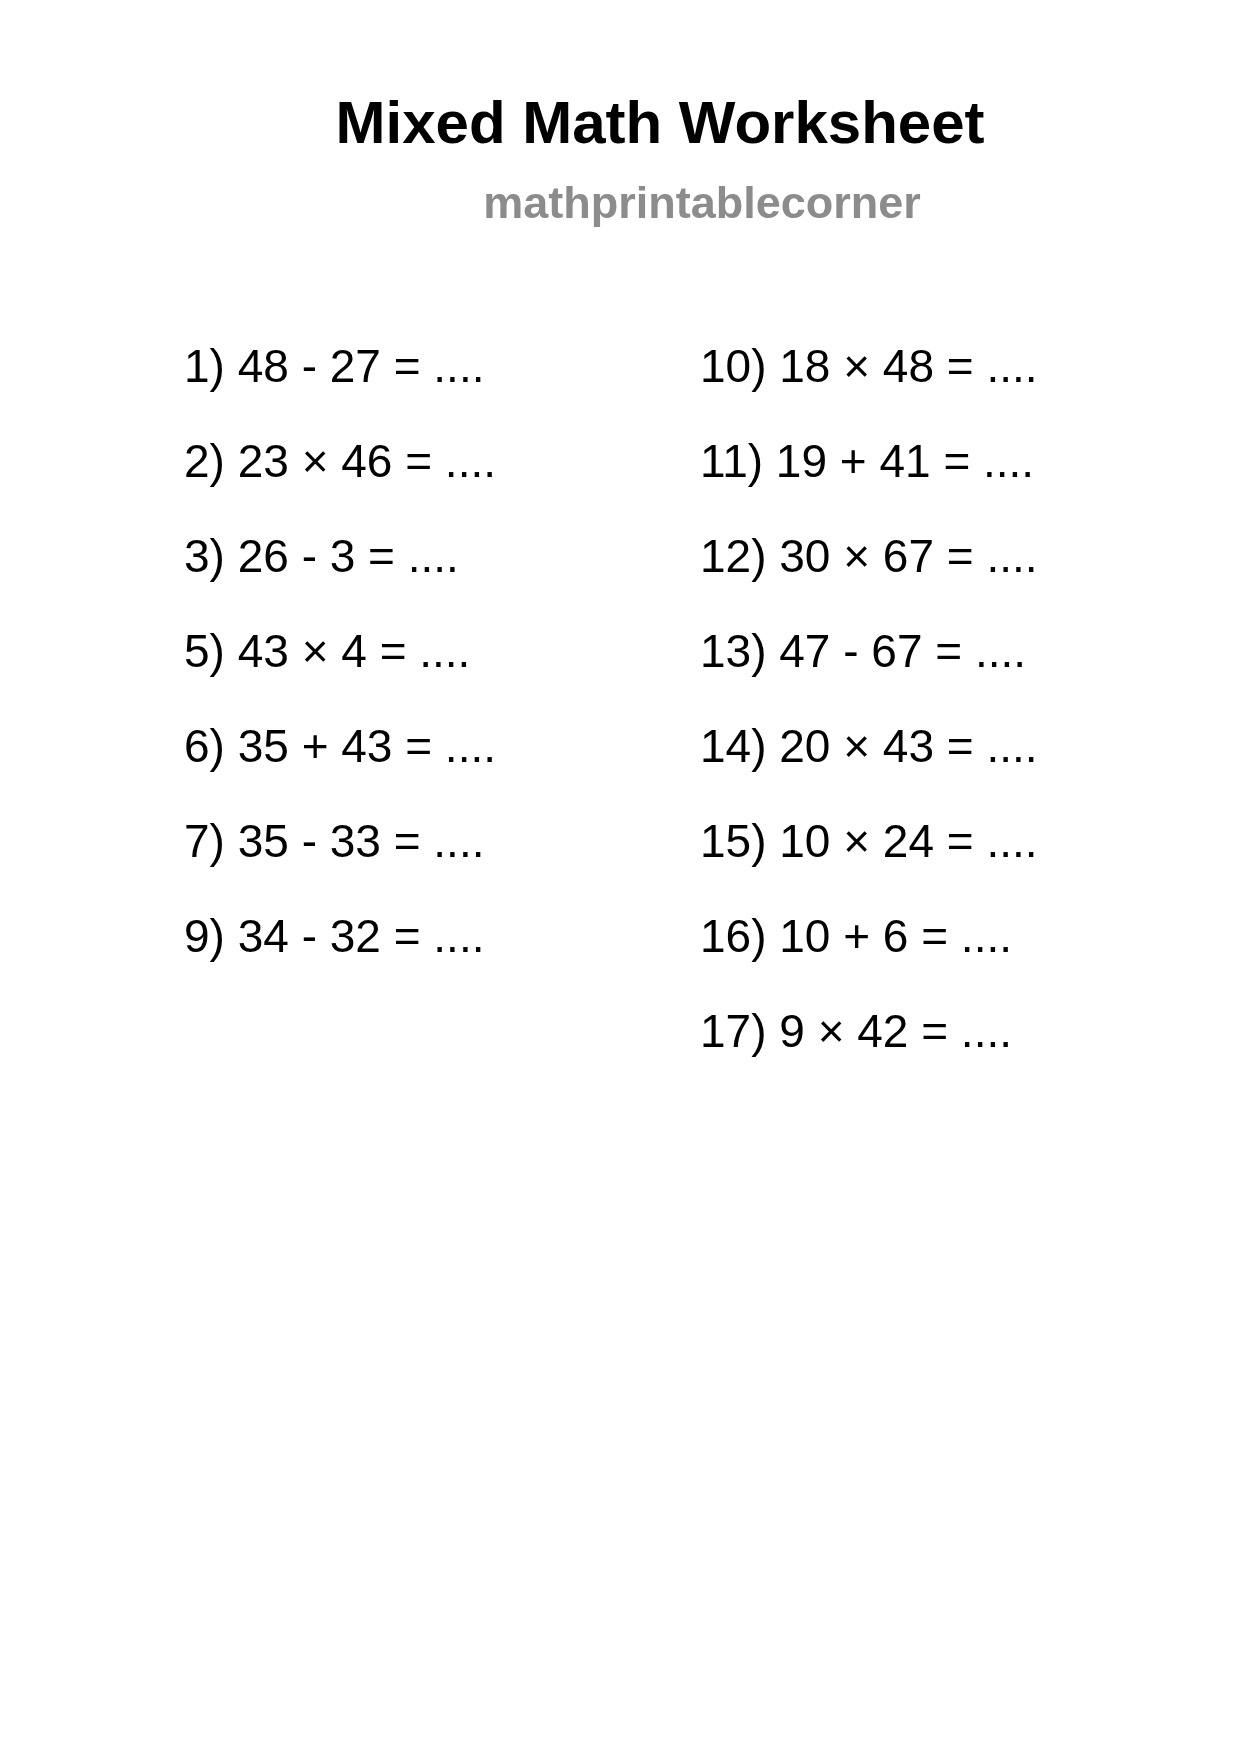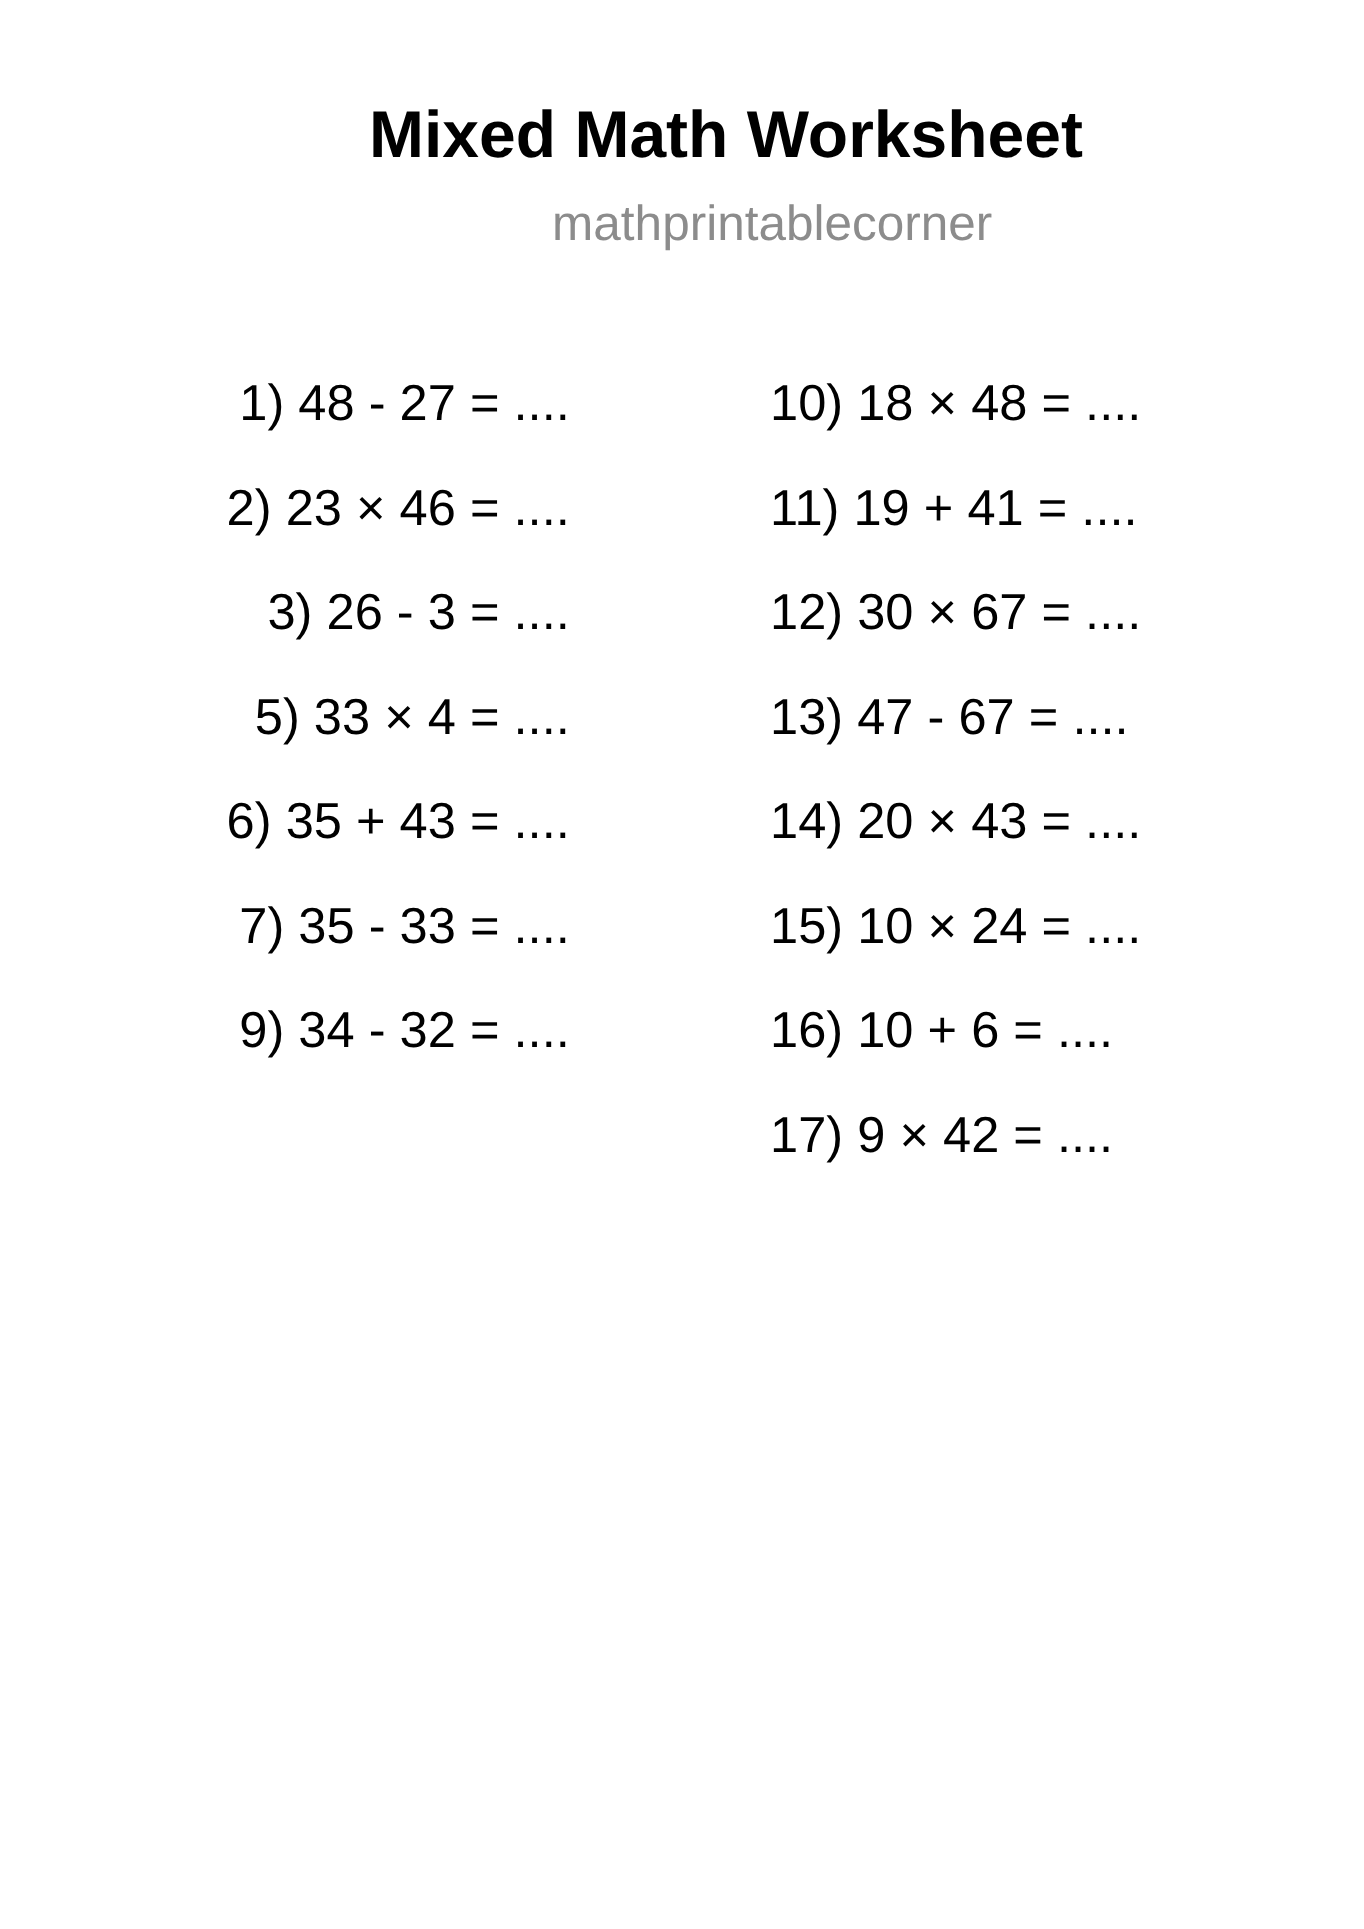--- a/index.html
+++ b/index.html
@@ -32,28 +32,29 @@
   }
   .subtitle {
     position: absolute;
     top: 180px;
     left: 702px;
     transform: translateX(-50%);
     font-size: 45px;
     line-height: 1;
     color: var(--subtitle-color);
     white-space: nowrap;
+    font-weight: bold;
   }
   .column {
     position: absolute;
     top: 319px;
     display: flex;
     flex-direction: column;
   }
-  .column-left  { left: 206px; align-items: flex-end; }
+  .column-left  { left: 184px; }
   .column-right { left: 700px; }
   .problem {
     height: 95px;
     line-height: 95px;
     font-size: 46px;
     color: var(--problem-color);
     white-space: nowrap;
   }
 </style>
 </head>
@@ -62,21 +63,21 @@
 <div class="page">
 
   <h1 class="title">Mixed Math Worksheet</h1>
 
   <div class="subtitle">mathprintablecorner</div>
 
   <div class="column column-left">
     <div class="problem">1) 48 - 27 = ....</div>
     <div class="problem">2) 23 × 46 = ....</div>
     <div class="problem">3) 26 - 3 = ....</div>
-    <div class="problem">5) 33 × 4 = ....</div>
+    <div class="problem">5) 43 × 4 = ....</div>
     <div class="problem">6) 35 + 43 = ....</div>
     <div class="problem">7) 35 - 33 = ....</div>
     <div class="problem">9) 34 - 32 = ....</div>
   </div>
 
   <div class="column column-right">
     <div class="problem">10) 18 × 48 = ....</div>
     <div class="problem">11) 19 + 41 = ....</div>
     <div class="problem">12) 30 × 67 = ....</div>
     <div class="problem">13) 47 - 67 = ....</div>

